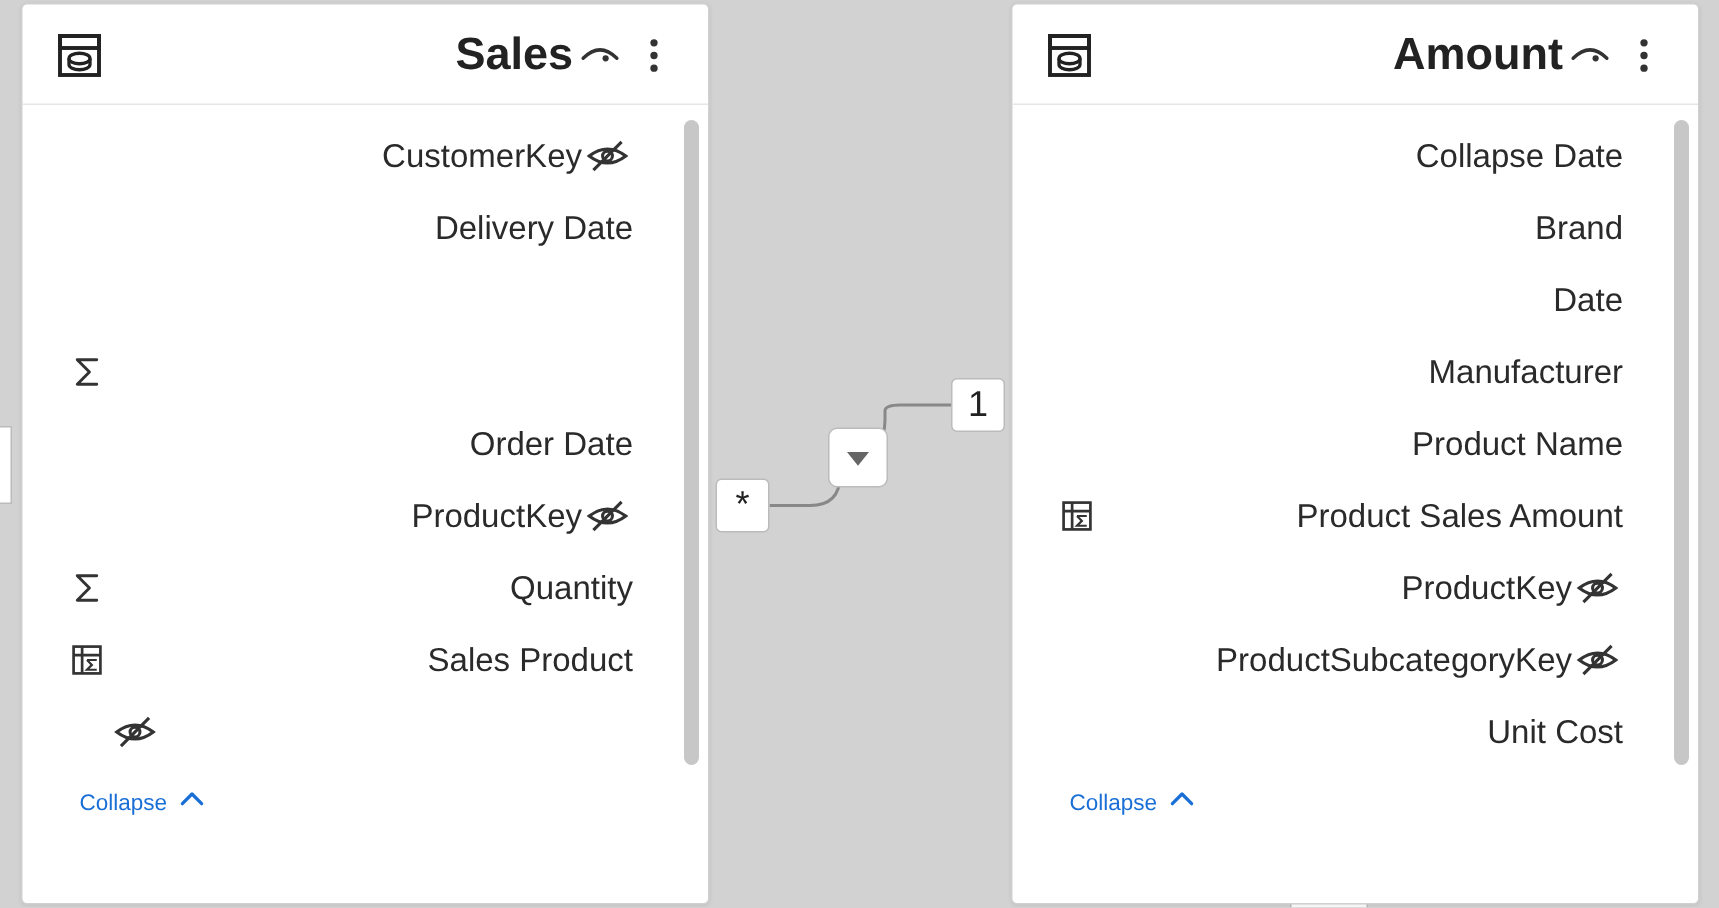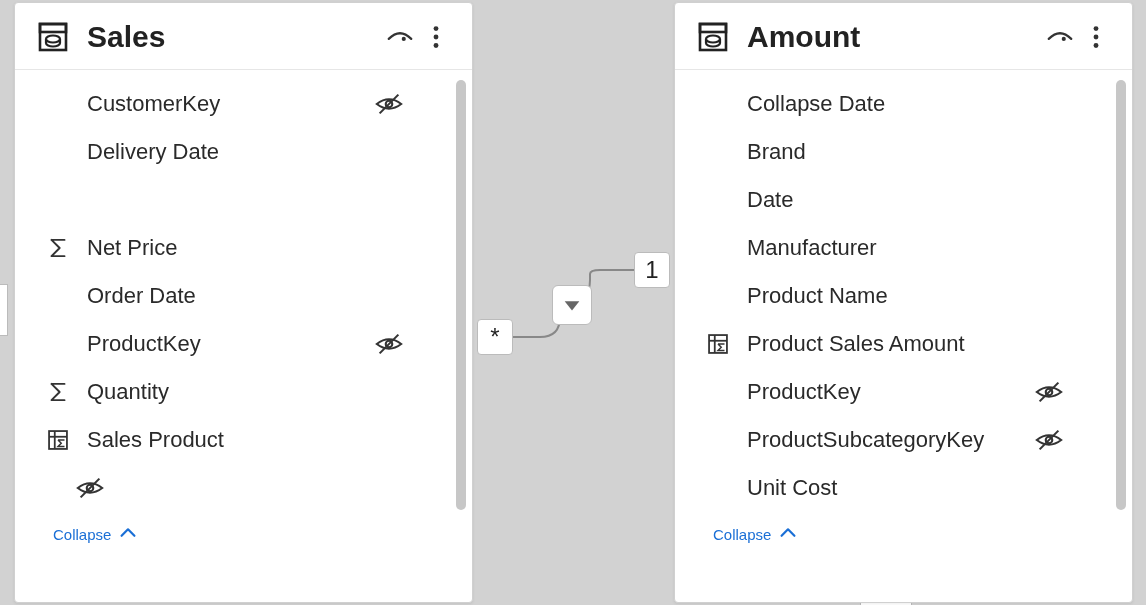--- a/index.html
+++ b/index.html
@@ -3,21 +3,21 @@
   <meta charset="utf-8">
   <style>
     * { box-sizing: border-box; margin: 0; padding: 0; }
     html, body {
       width: 1146px; height: 605px;
       font-family: "Segoe UI", Arial, sans-serif;
       background: #d2d2d2;
       position: relative;
       overflow: hidden;
     }
-    .canvas { position: relative; width: 100%; height: 100%; }
+    .canvas { position: relative; width: 100%; height: 100%; text-align: right; }
 
     .card {
       position: absolute;
       background: #fff;
       border: 1px solid #d0d0d0;
       border-radius: 4px;
       box-shadow: 0 1px 3px rgba(0,0,0,0.08);
       display: flex; flex-direction: column;
     }
     .card-sales   { left: 14px;  top: 2px;  width: 459px; height: 601px; }
@@ -35,21 +35,21 @@
     }
     .vis-btn, .menu-btn {
       width: 36px; height: 36px;
       display: flex; align-items: center; justify-content: center;
       border-radius: 4px; cursor: pointer;
     }
     .vis-btn svg, .menu-btn svg { width: 30px; height: 30px; }
 
     .card-body {
       position: relative; flex: 1 1 auto;
-      padding: 10px 28px 0 22px;
+      padding: 10px 12px 0 22px;
       overflow: hidden;
     }
     .field-list { list-style: none; }
     .field-row {
       display: flex; align-items: center;
       height: 48px;
       padding: 0 38px 0 6px;
       cursor: pointer;
     }
     .fld-ic { width: 30px; height: 30px; flex: 0 0 30px; display:flex; align-items:center; justify-content:center; }
@@ -154,21 +154,20 @@
           </li>
           <li class="field-row">
             <span class="fld-ic"></span>
           </li>
           <li class="field-row">
             <span class="fld-ic">
   <svg viewBox="0 0 32 32">
                 <path d="M8 6 H24 M8 6 L18 16 L8 26 H24" fill="none" stroke="#333" stroke-width="2.4" stroke-linecap="round" stroke-linejoin="round"></path>
               </svg>
 </span>
-            <span class="fld-name">Net Price</span>
           </li>
           <li class="field-row">
             <span class="fld-ic"></span>
             <span class="fld-name">Order Date</span>
           </li>
           <li class="field-row">
             <span class="fld-ic"></span>
             <span class="fld-name">ProductKey</span>
             <span class="fld-hidden">
   <svg viewBox="0 0 32 32">

